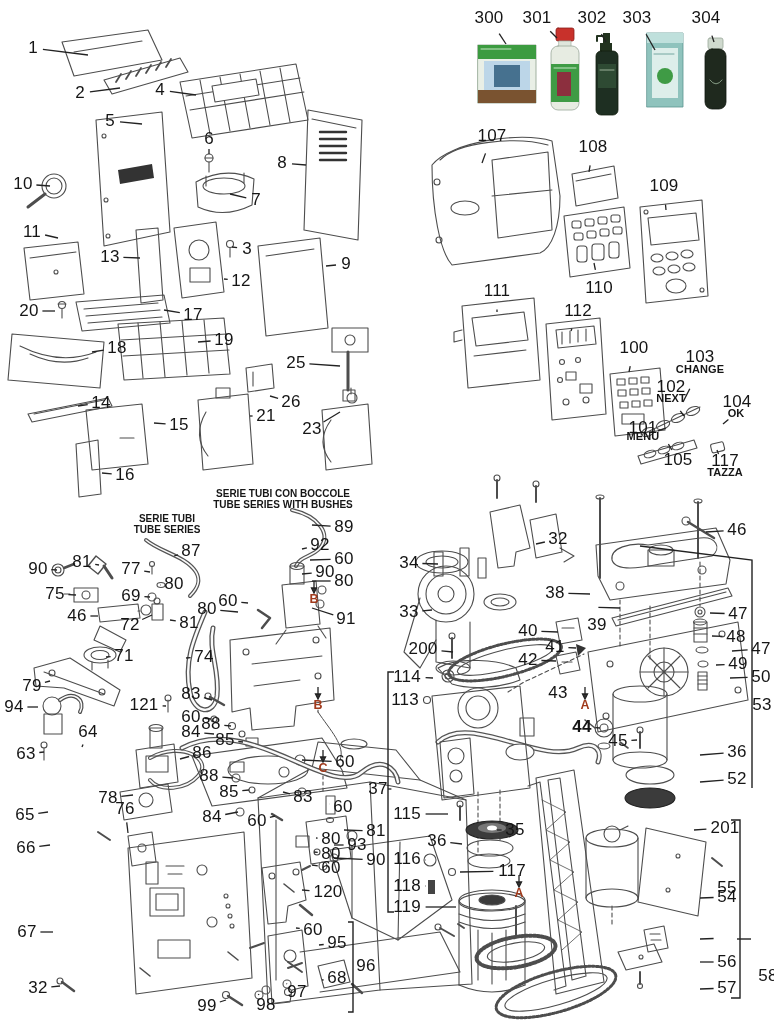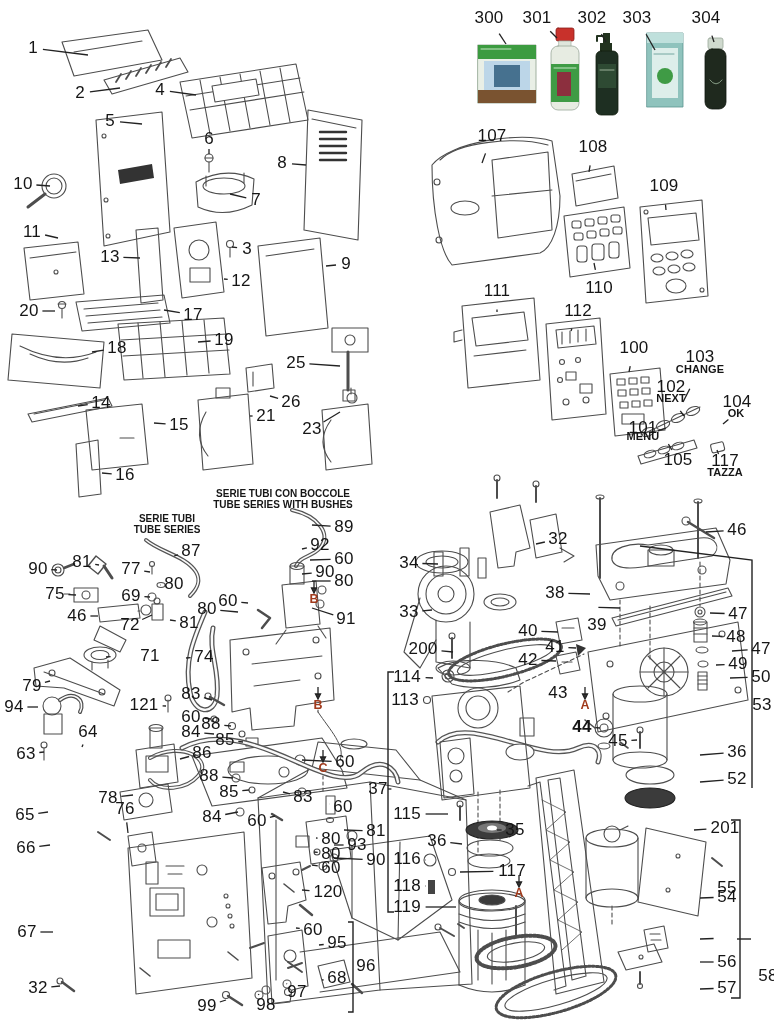--- a/index.html
+++ b/index.html
@@ -819,21 +819,21 @@
       <span class="label" style="left: 130px; top: 625px;">72</span>
       <span class="label" style="left: 189px; top: 623px;">81</span>
       <span class="label" style="left: 207px; top: 609px;">80</span>
       <span class="label" style="left: 228px; top: 601px;">60</span>
       <span class="label" style="left: 346px; top: 619px;">91</span>
       <span class="label ref" style="left: 314px; top: 599px;">B</span>
       <span class="label" style="left: 38px; top: 569px;">90</span>
       <span class="label" style="left: 82px; top: 562px;">81</span>
       <span class="label" style="left: 55px; top: 594px; text-align: center;">75</span>
       <span class="label" style="left: 77px; top: 616px;">46</span>
-      <span class="label" style="left: 124px; top: 656px; margin-left: 26px;">71</span>
+      <span class="label" style="left: 124px; top: 656px;">71</span>
       <span class="label" style="left: 32px; top: 686px;">79</span>
       <span class="label" style="left: 14px; top: 707px;">94</span>
       <span class="label" style="left: 204px; top: 657px;">74</span>
       <span class="label" style="left: 191px; top: 694px;">83</span>
       <span class="label" style="left: 144px; top: 705px;">121</span>
       <span class="label" style="left: 88px; top: 732px;">64</span>
       <span class="label" style="left: 26px; top: 754px;">63</span>
       <span class="label" style="left: 25px; top: 815px;">65</span>
       <span class="label" style="left: 26px; top: 848px;">66</span>
       <span class="label" style="left: 27px; top: 932px;">67</span>

